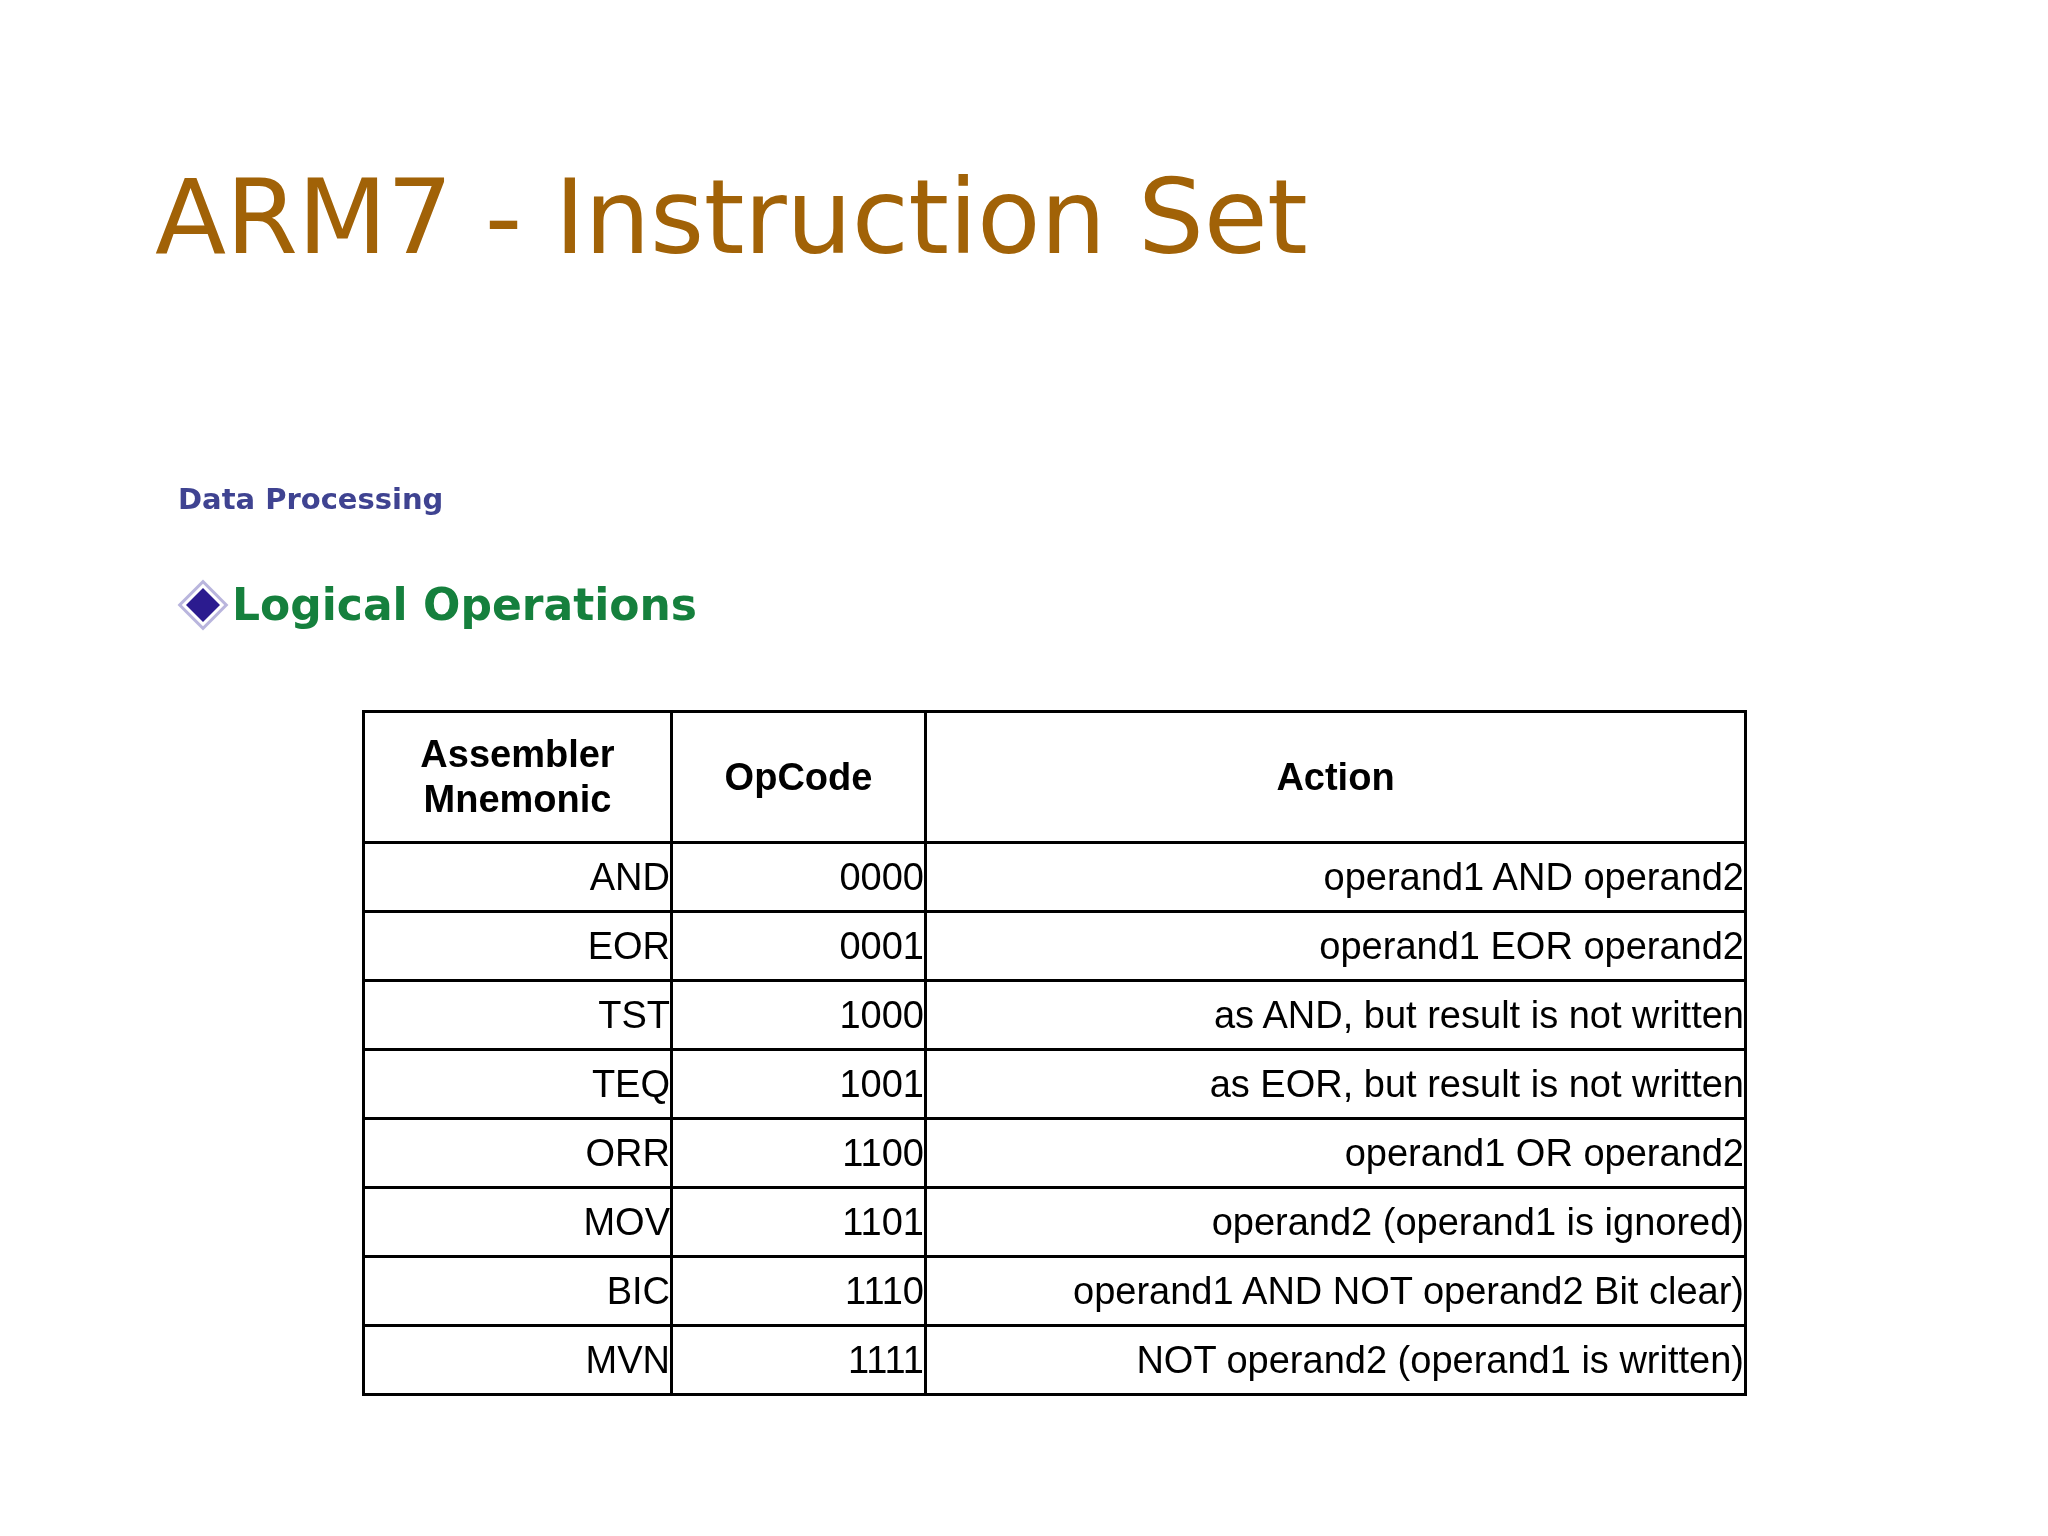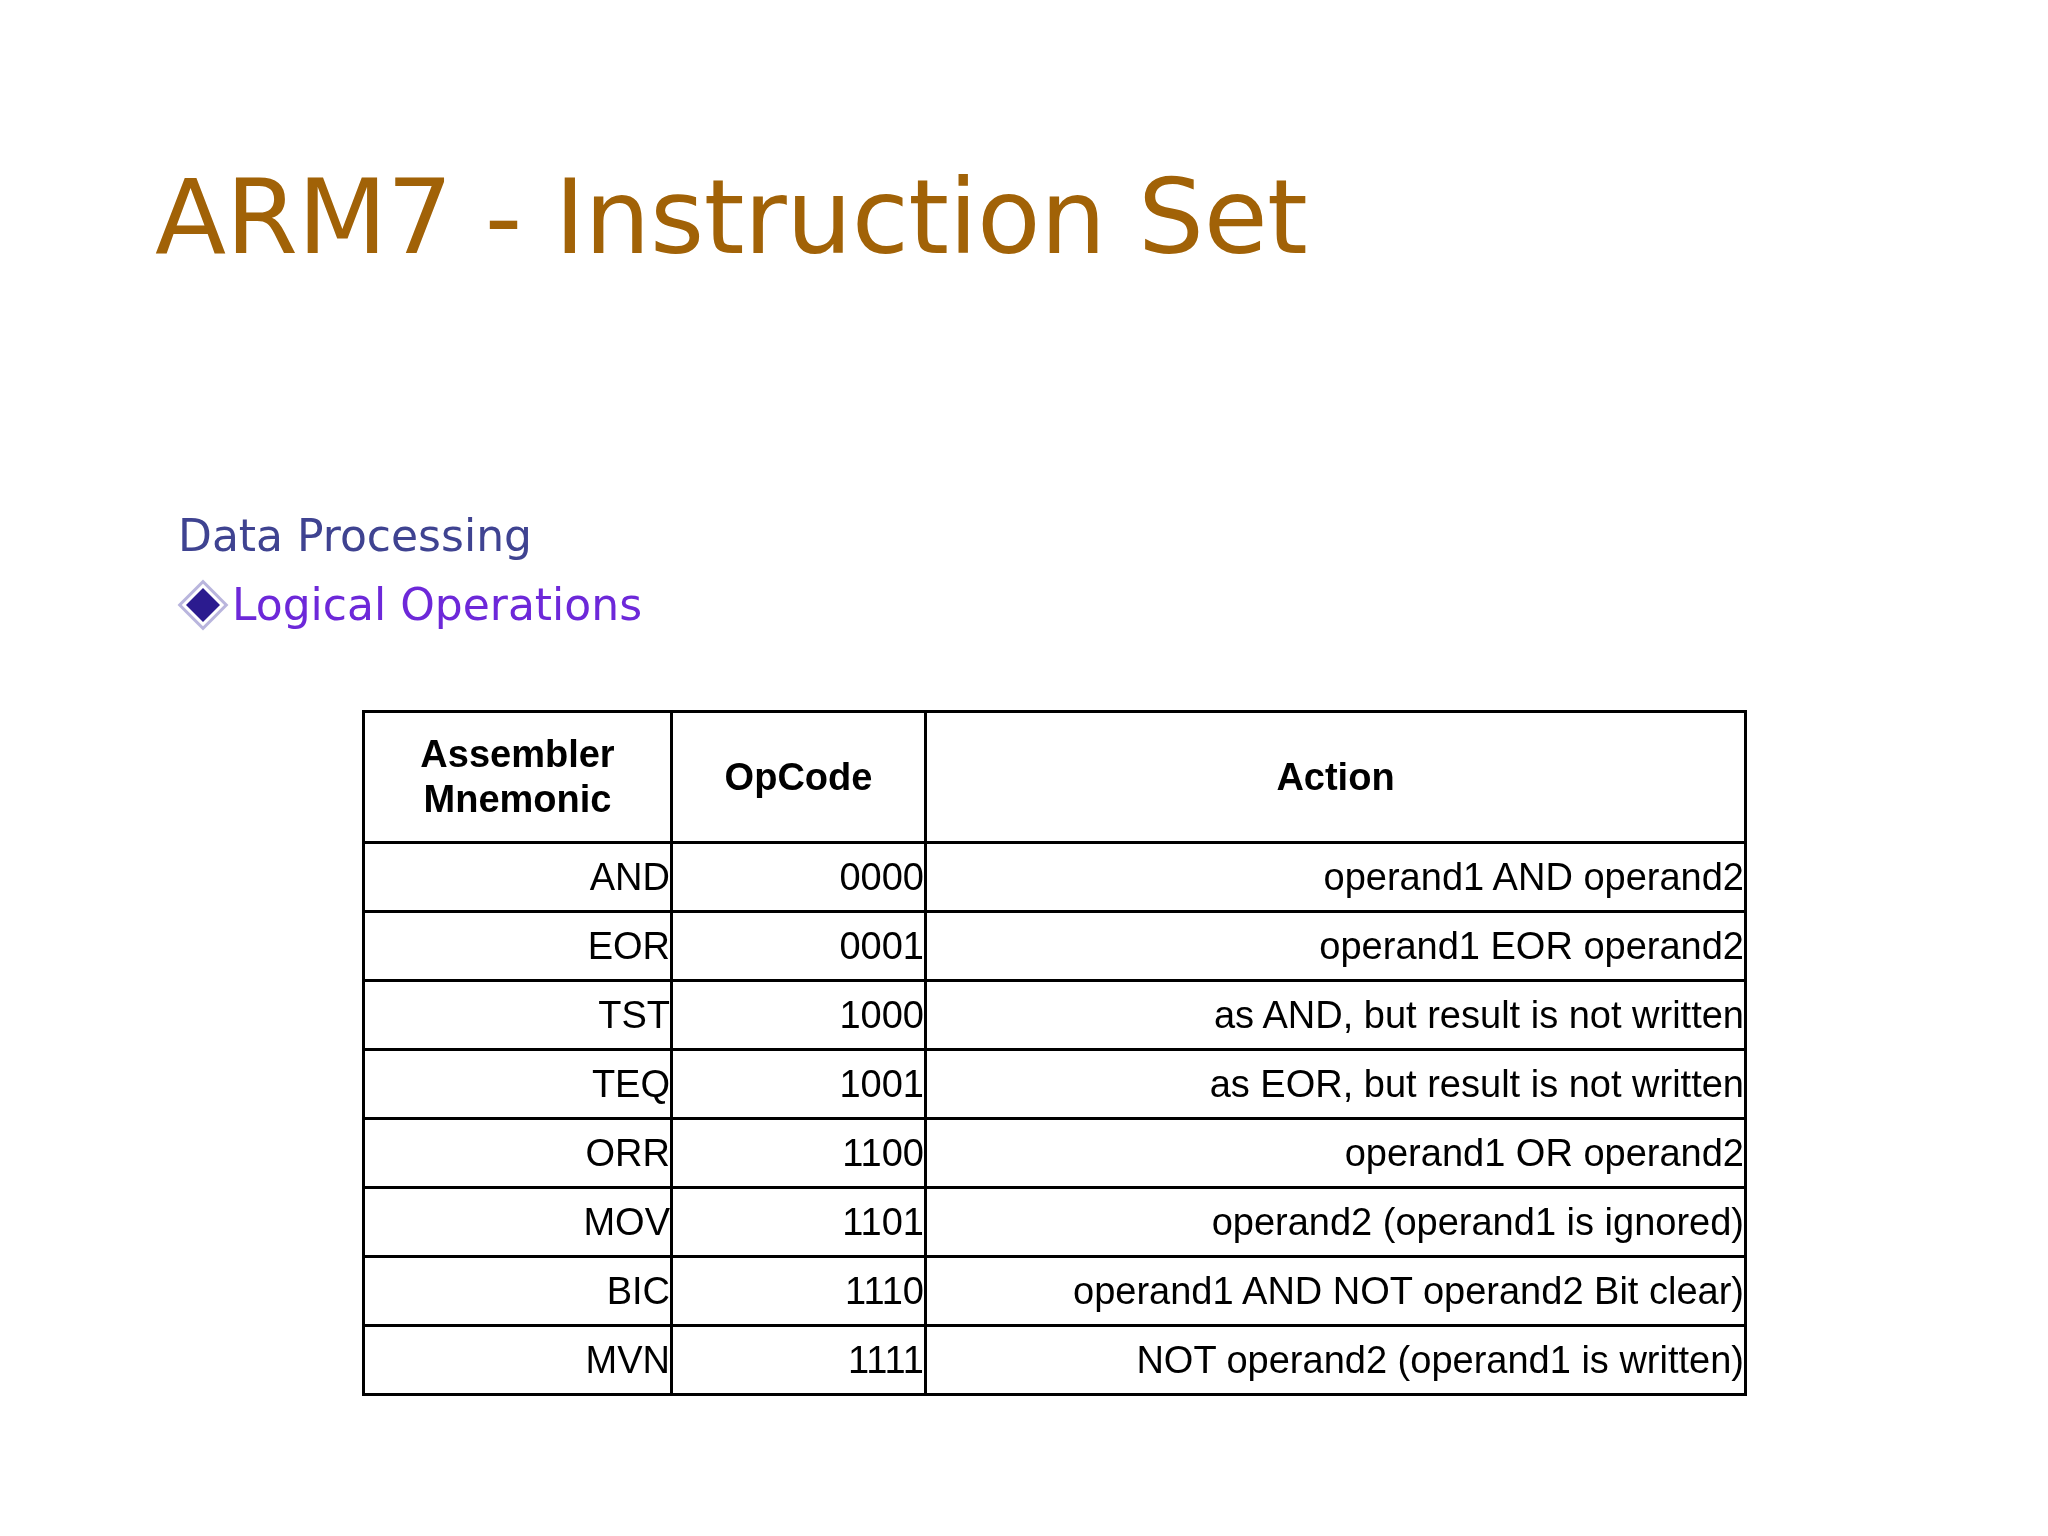--- a/index.html
+++ b/index.html
@@ -33,24 +33,24 @@
     color: #a16207;
     letter-spacing: -0.5px;
     line-height: 1.15;
     white-space: nowrap;
   }
 
   
   .section-heading {
     position: absolute;
     left: 178px;
-    top: 510px;
+    top: 482px;
     font-family: "DejaVu Sans", sans-serif;
-    font-size: 44px;
-    font-weight: 400;
+    font-size: 29px;
+    font-weight: 700;
     color: #3F4391;
     line-height: 1.2;
     white-space: nowrap;
   }
 
   
   .bullet-row {
     position: absolute;
     left: 178px;
     top: 580px;
@@ -78,22 +78,22 @@
     box-shadow: 0 0 0 3px #b9b5dd;
   }
   .diamond-bullet .inner {
     width: 24px;
     height: 24px;
     background: #2B1B8F;
   }
   .bullet-label {
     font-family: "DejaVu Sans", sans-serif;
     font-size: 44px;
-    font-weight: 400;
-    color: #6d28d9;
+    font-weight: 700;
+    color: #15803d;
     line-height: 1.1;
     white-space: nowrap;
   }
 
   
   .op-table-wrap {
     position: absolute;
     left: 362px;
     top: 710px;
     width: 1189px;

